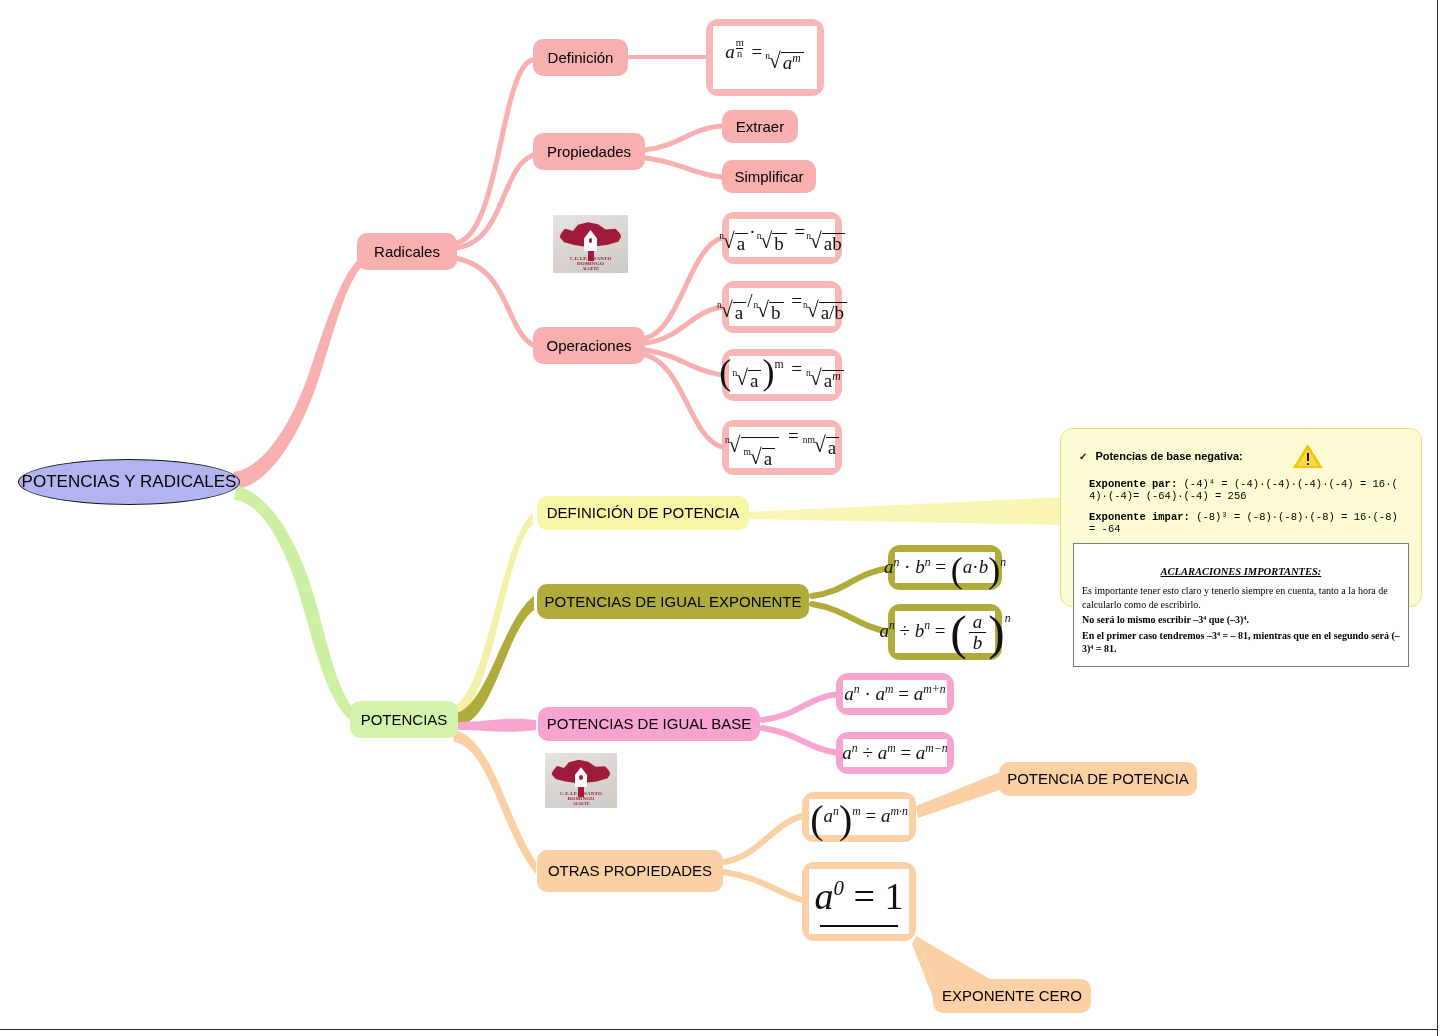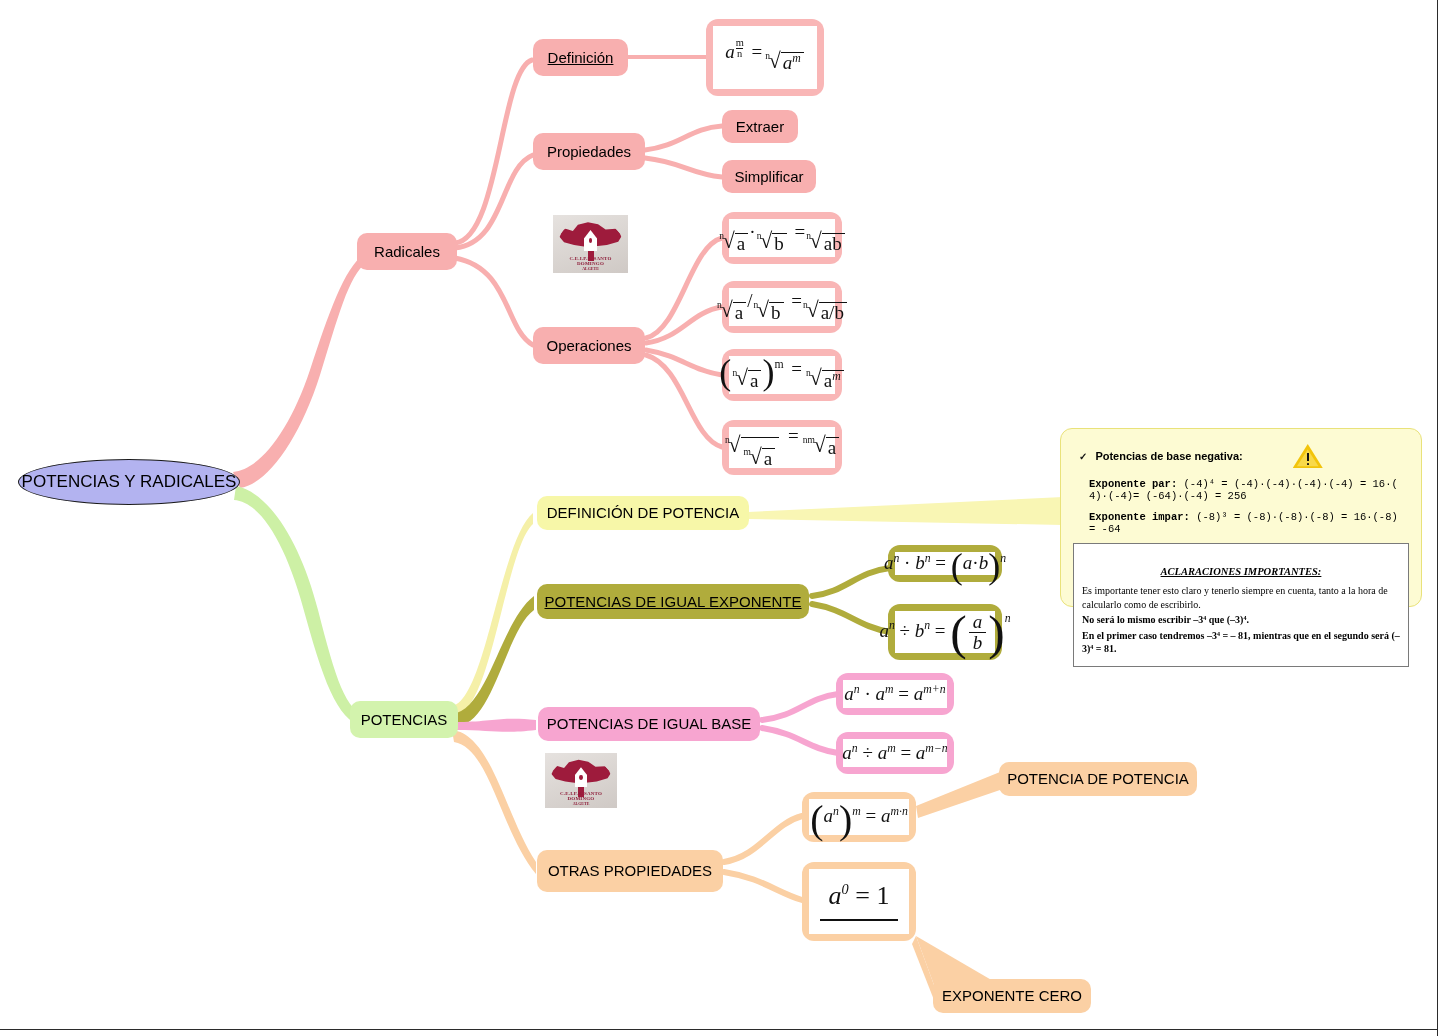--- a/index.html
+++ b/index.html
@@ -34,21 +34,21 @@
     line-height:1.15;
   }
   .ellipse{
     border-radius:50%;
     border:1px solid #1a1a1a;
     background:#b3b3f0;
     font-size:17px;
   }
   .pink{background:#f8afaf;}
   .yellowNode{background:#f7f7a8;}
-  .olive{background:#b0ac3c;text-decoration:underline;}
+  .olive{background:#b0ac3c;}
   .hotpink{background:#f7a5d0;}
   .peach{background:#fbd0a4;}
   .greenNode{background:#d3f3ad;}
 
   
   .card{
     position:absolute;
     box-sizing:border-box;
     border-radius:12px;
     display:flex;
@@ -193,21 +193,21 @@
   </svg>
 
   <div class="node ellipse" id="root" style="left:18px;top:459px;width:222px;height:46px;">
     <span>POTENCIAS Y RADICALES</span>
   </div>
 
   <div class="node pink" style="left:357px;top:233px;width:100px;height:37px;">
     <span>Radicales</span>
   </div>
 
-  <div class="node pink" style="left:533px;top:39px;width:95px;height:37px;text-decoration:underline;">
+  <div class="node pink" style="left:533px;top:39px;width:95px;height:37px;">
     <span>Definición</span>
   </div>
 
   <div class="card pinkframe" style="left:706px;top:19px;width:118px;height:77px;">
     <div class="inner">
       <span class="math">
         <i>a</i><span class="frac">
             <span class="num">m</span>
             <span class="den">n</span>
           </span>
@@ -330,21 +330,21 @@
   </div>
 
   <div class="node yellowNode" style="left:537px;top:496px;width:212px;height:34px;">
     <span>DEFINICIÓN DE POTENCIA</span>
   </div>
 
   <div class="node olive" style="left:537px;top:584px;width:272px;height:35px;">
     <span>POTENCIAS DE IGUAL EXPONENTE</span>
   </div>
 
-  <div class="card oliveframe" style="left:888px;top:545px;width:114px;height:37px;">
+  <div class="card oliveframe" style="left:888px;top:545px;width:114px;height:45px;">
     <div class="inner">
       <span class="math"><i>a</i><sup>n</sup> · <i>b</i><sup>n</sup> = <span class="paren">(</span><i>a</i>·<i>b</i><span class="paren">)</span><sup>n</sup></span>
     </div>
   </div>
 
   <div class="card oliveframe" style="left:888px;top:604px;width:114px;height:56px;">
     <div class="inner">
       <span class="math"><i>a</i><sup>n</sup> ÷ <i>b</i><sup>n</sup> =
         <span class="paren" style="font-size:2.6em;top:.02em;">(</span><span class="bigfrac">
             <span class="num"><i>a</i></span>
@@ -385,21 +385,21 @@
   </div>
 
   <div class="card peachframe" style="left:802px;top:792px;width:114px;height:50px;">
     <div class="inner">
       <span class="math"><span class="paren" style="font-size:2.1em;">(</span><i>a</i><sup>n</sup><span class="paren" style="font-size:2.1em;">)</span><sup style="vertical-align:top;">m</sup> = <i>a</i><sup>m·n</sup></span>
     </div>
   </div>
 
   <div class="card peachframe" style="left:802px;top:862px;width:114px;height:79px;">
     <div class="inner" style="flex-direction:column;justify-content:center;">
-      <span class="math" style="font-size:26px;line-height:1;"><i>a</i><sup style="font-size:.55em;">0</sup> = 1</span>
+      <span class="math" style="font-size:38px;line-height:1;"><i>a</i><sup style="font-size:.55em;">0</sup> = 1</span>
       <span style="display:block;width:78%;border-top:2px solid #111;margin-top:10px;"></span>
     </div>
   </div>
 
   <div class="node peach" style="left:999px;top:762px;width:198px;height:34px;">
     <span>POTENCIA DE POTENCIA</span>
   </div>
 
   <div class="node peach" style="left:933px;top:979px;width:158px;height:34px;">
     <span>EXPONENTE CERO</span>

